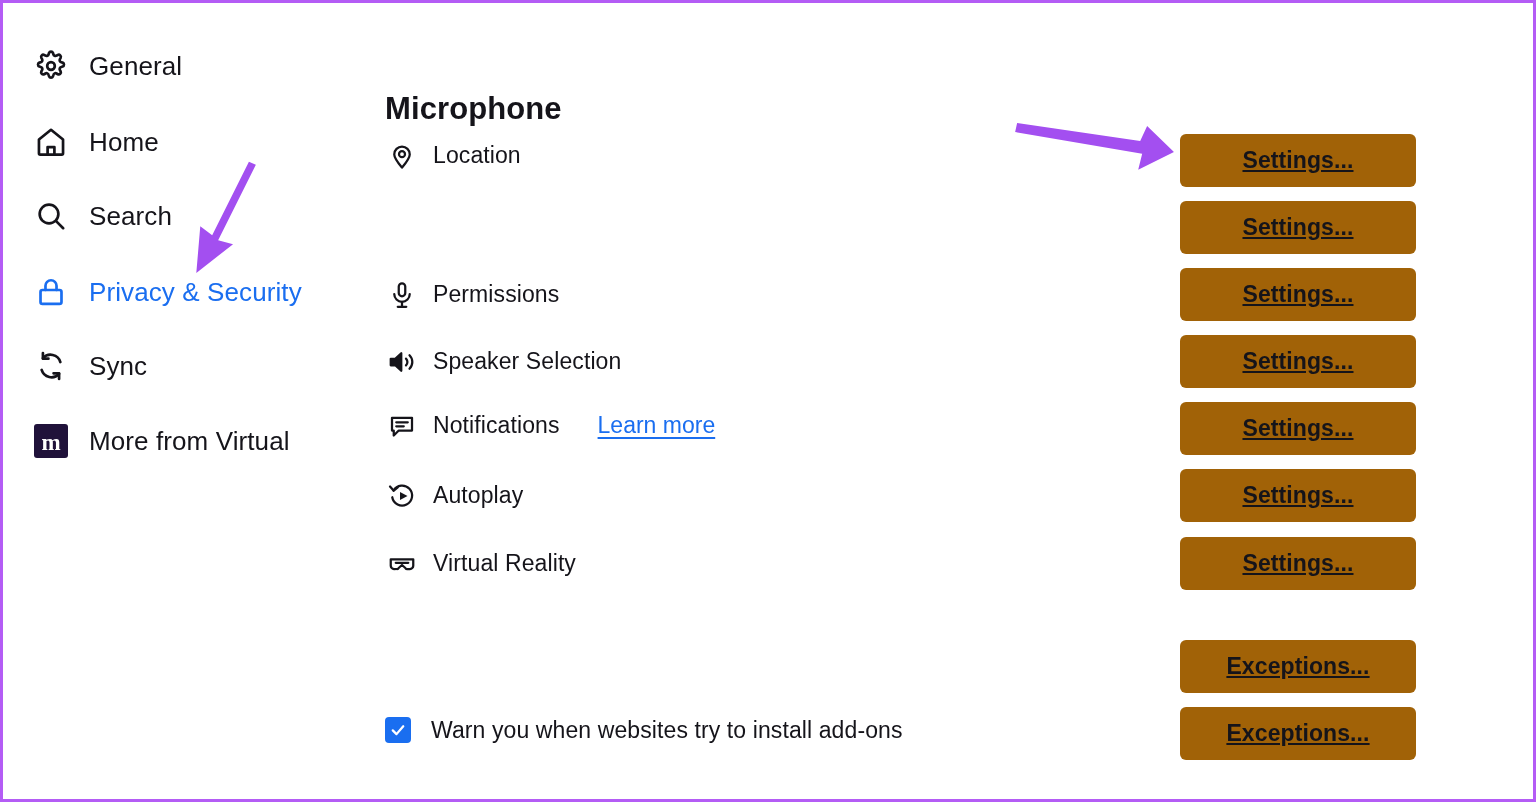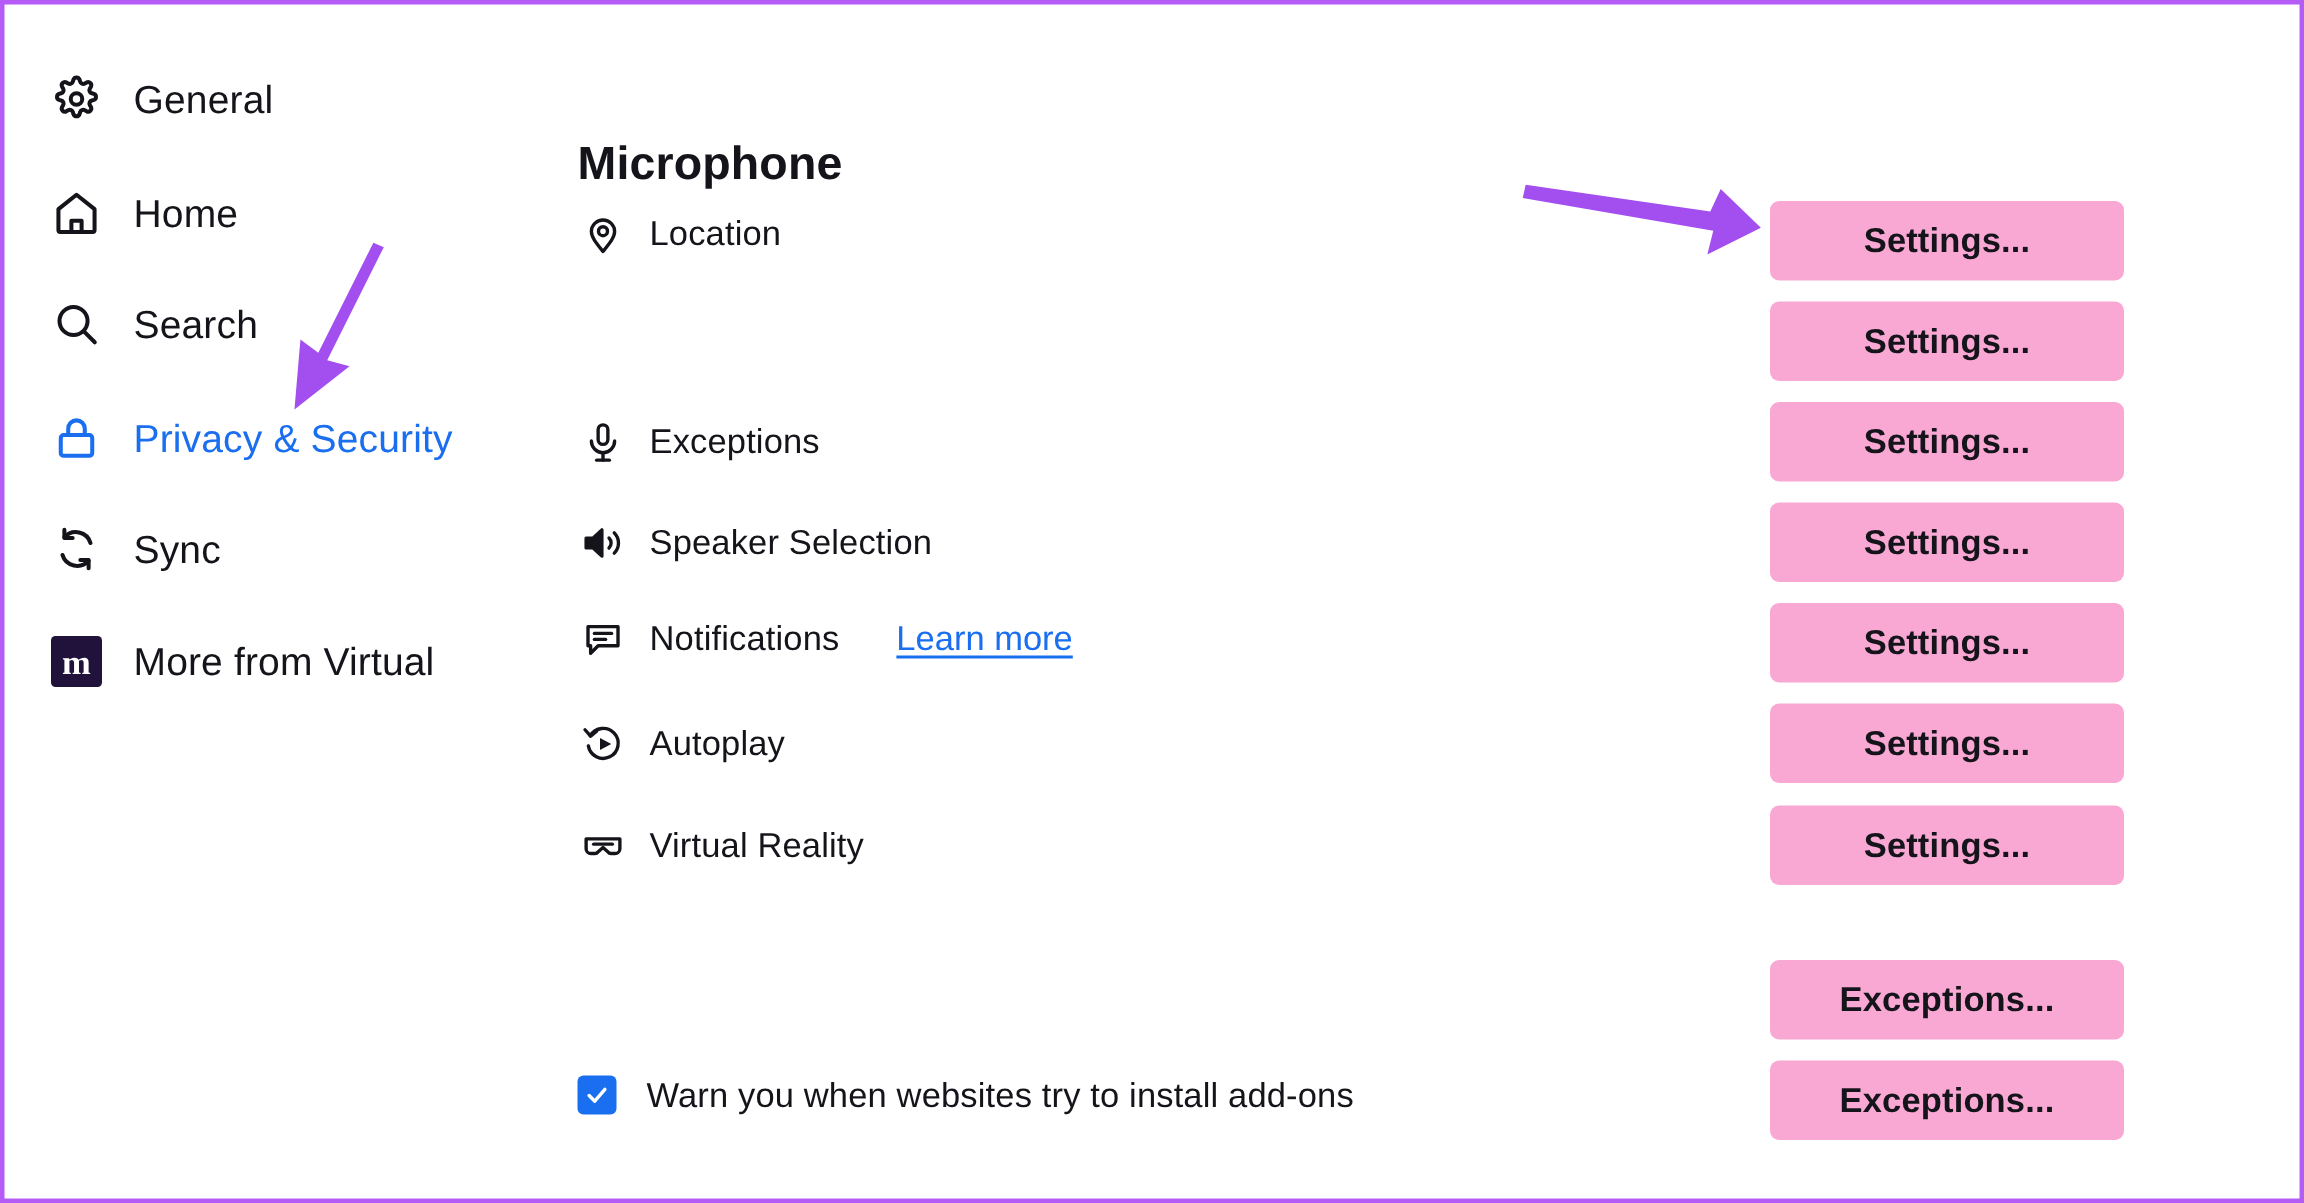--- a/index.html
+++ b/index.html
@@ -112,30 +112,31 @@
     margin-left: 24px;
     white-space: nowrap;
     cursor: pointer;
   }
 
   .pref-btn {
     position: absolute;
     left: 809px;
     width: 236px;
     height: 53px;
-    background: #f9a8d4;
+    background: #a16207;
     border: none;
     border-radius: 6px;
     font-family: "Liberation Sans", sans-serif;
     font-size: 23px;
     font-weight: bold;
     color: #15141a;
     letter-spacing: 0.1px;
     cursor: default;
     padding: 0;
+    text-decoration: underline;
   }
 
   .check-row {
     position: absolute;
     left: 14px;
     height: 46px;
     display: flex;
     align-items: center;
     gap: 20px;
   }
@@ -258,21 +259,21 @@
     <div class="perm-row" style="top:265px;">
       <div class="perm-left">
         <span class="perm-icon">
           <svg width="30" height="30" viewBox="0 0 24 24" fill="none" stroke="#15141a" stroke-width="1.8" stroke-linecap="round" stroke-linejoin="round">
             <rect x="9.4" y="2.6" width="5.2" height="10.4" rx="2.6"></rect>
             <path d="M5.8 11.2a6.2 6.2 0 0 0 12.4 0"></path>
             <line x1="12" y1="17.4" x2="12" y2="21.4"></line>
             <line x1="8.6" y1="21.4" x2="15.4" y2="21.4"></line>
           </svg>
         </span>
-        <span class="perm-label">Exceptions</span>
+        <span class="perm-label">Permissions</span>
       </div>
     </div>
     <button class="pref-btn" style="top:265px;">Settings...</button>
 
     <div class="perm-row" style="top:332px;">
       <div class="perm-left">
         <span class="perm-icon">
           <svg width="30" height="30" viewBox="0 0 24 24" fill="none" stroke="#15141a" stroke-width="1.8" stroke-linecap="round" stroke-linejoin="round">
             <path d="M3 9.4h3.6L11.4 5v14L6.6 14.6H3z" fill="#15141a"></path>
             <path d="M15.2 9.3a3.8 3.8 0 0 1 0 5.4"></path>

